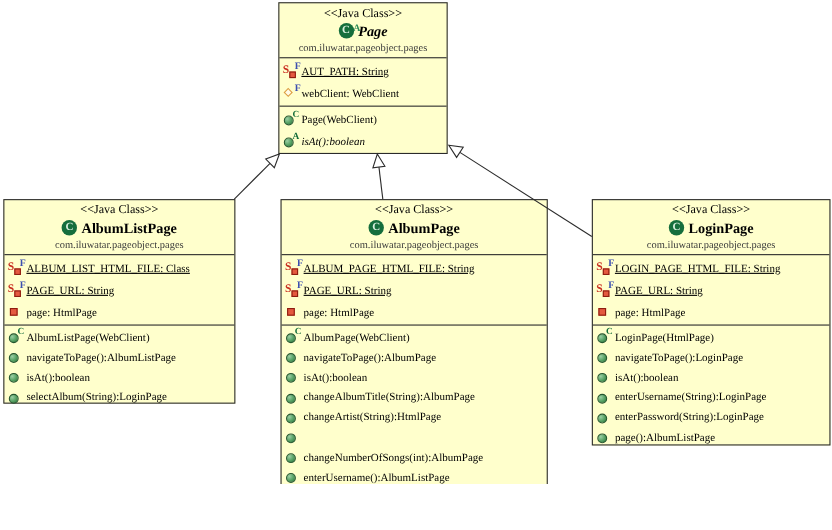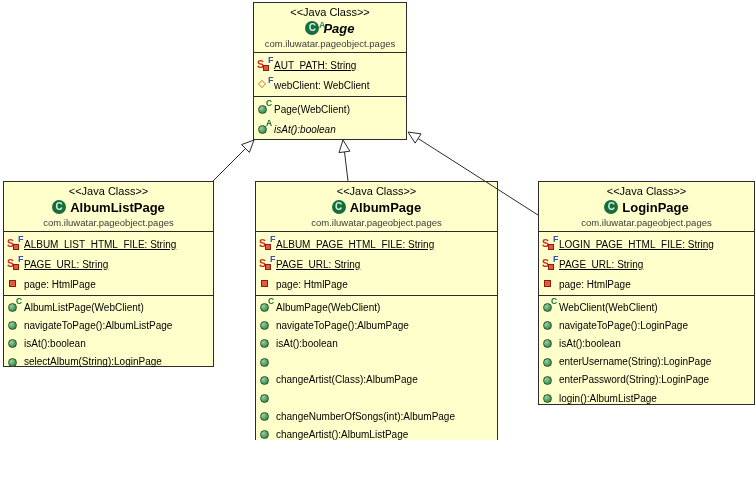--- a/index.html
+++ b/index.html
@@ -1,18 +1,18 @@
 <!DOCTYPE html>
 <html><head>
 <meta charset="utf-8">
 <style>
   html,body{margin:0;padding:0;background:#fff;}
   #canvas{
     position:relative;width:756px;height:440px;background:#ffffff;overflow:hidden;
-    font-family:Liberation Sans, sans-serif;color:#000;
+    font-family:Liberation Serif, serif;color:#000;
   }
   .classbox{
     position:absolute;background:#ffffcc;border:1px solid #2b2b2b;
     box-sizing:border-box;display:flex;flex-direction:column;font-size:11px;
   }
   .title{border-bottom:1px solid #2b2b2b;text-align:center;padding:3px 2px 2px;flex:none;}
   .stereotype{font-size:11px;line-height:13px;}
   .classname-row{display:flex;align-items:center;justify-content:center;gap:3px;line-height:19px;height:19px;}
   .classname{font-weight:bold;font-size:13px;}
   .italic{font-style:italic;}
@@ -112,21 +112,21 @@
       </div>
       <div class="package">com.iluwatar.pageobject.pages</div>
     </div>
     <div class="fields">
       <div class="row">
         <span class="ic">
             <span class="sf-s">S</span>
             <span class="sf-sq"></span>
             <span class="sf-f">F</span>
           </span>
-        <span class="member u">ALBUM_LIST_HTML_FILE: String</span>
+        <span class="member u">ALBUM_LIST_HTML_FILE: Class</span>
       </div>
       <div class="row">
         <span class="ic">
             <span class="sf-s">S</span>
             <span class="sf-sq"></span>
             <span class="sf-f">F</span>
           </span>
         <span class="member u">PAGE_URL: String</span>
       </div>
       <div class="row">
@@ -217,43 +217,44 @@
       <div class="row">
         <span class="ic">
             <span class="m-circle"></span>
           </span>
         <span class="member">isAt():boolean</span>
       </div>
       <div class="row">
         <span class="ic">
             <span class="m-circle"></span>
           </span>
-      </div>
-      <div class="row">
-        <span class="ic">
-            <span class="m-circle"></span>
-          </span>
-        <span class="member">changeArtist(Class):AlbumPage</span>
+        <span class="member">changeAlbumTitle(String):AlbumPage</span>
+      </div>
+      <div class="row">
+        <span class="ic">
+            <span class="m-circle"></span>
+          </span>
+        <span class="member">changeArtist(String):HtmlPage</span>
       </div>
       <div class="row">
         <span class="ic">
             <span class="m-circle"></span>
           </span>
       </div>
       <div class="row">
         <span class="ic">
             <span class="m-circle"></span>
           </span>
         <span class="member">changeNumberOfSongs(int):AlbumPage</span>
       </div>
       <div class="row">
         <span class="ic">
             <span class="m-circle"></span>
           </span>
-        <span class="member">changeArtist():AlbumListPage</span>
+        <span class="member">enterUsername():AlbumListPage</span>
       </div>
       <div class="row">
         <span class="ic">
             <span class="m-circle"></span>
           </span>
         <span class="member">saveChanges():LoginPage</span>
       </div>
     </div>
   </div>
 
@@ -291,21 +292,21 @@
           </span>
         <span class="member">page: HtmlPage</span>
       </div>
     </div>
     <div class="methods rows-18">
       <div class="row">
         <span class="ic">
             <span class="m-circle"></span>
             <span class="m-marker">C</span>
           </span>
-        <span class="member">WebClient(WebClient)</span>
+        <span class="member">LoginPage(HtmlPage)</span>
       </div>
       <div class="row">
         <span class="ic">
             <span class="m-circle"></span>
           </span>
         <span class="member">navigateToPage():LoginPage</span>
       </div>
       <div class="row">
         <span class="ic">
             <span class="m-circle"></span>
@@ -321,21 +322,21 @@
       <div class="row">
         <span class="ic">
             <span class="m-circle"></span>
           </span>
         <span class="member">enterPassword(String):LoginPage</span>
       </div>
       <div class="row">
         <span class="ic">
             <span class="m-circle"></span>
           </span>
-        <span class="member">login():AlbumListPage</span>
+        <span class="member">page():AlbumListPage</span>
       </div>
     </div>
   </div>
 
   <svg id="edges" width="756" height="482">
     <g>
       <line x1="213" y1="181" x2="245.5" y2="148.5"></line>
       <polygon points="254,140 249.4,152.4 241.6,144.6"></polygon>
     </g>
     <g>

